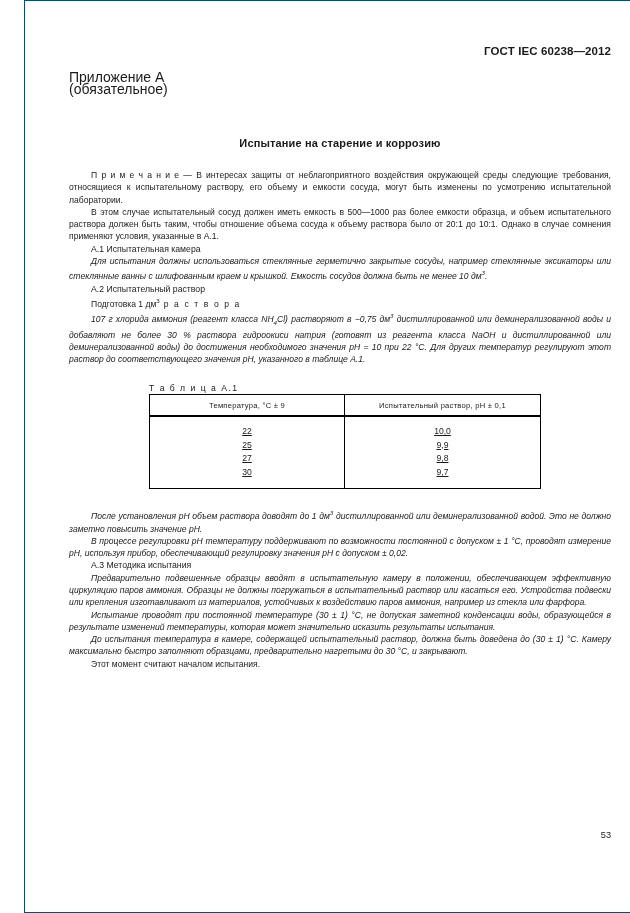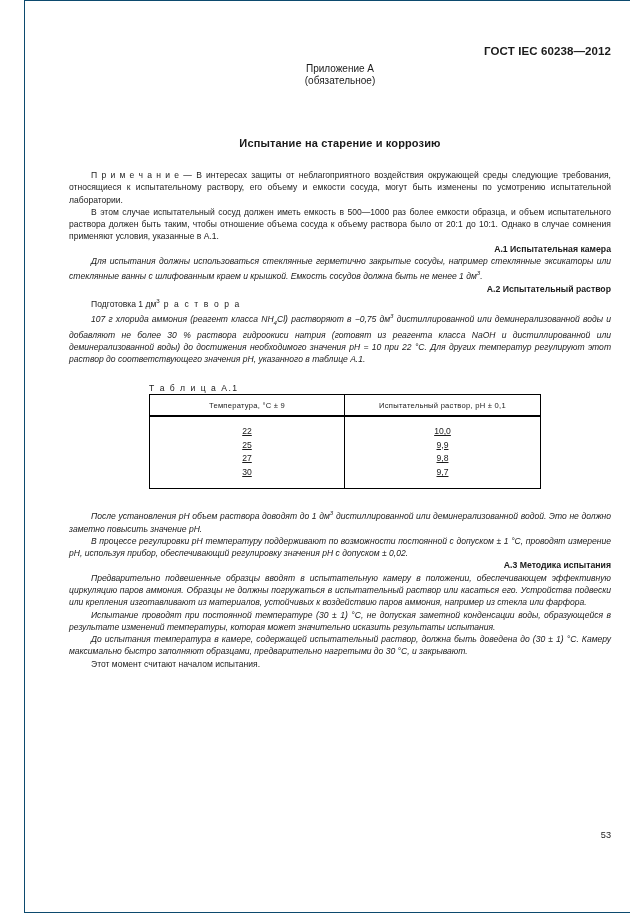--- a/index.html
+++ b/index.html
@@ -34,25 +34,24 @@
     right: 0;
     font-size: 11.5px;
     font-weight: bold;
     letter-spacing: 0.1px;
     white-space: nowrap;
   }
 
   
   .annex-block {
     position: absolute;
-    top: 62px;
+    top: 70px;
     left: 0;
     width: 542px;
-    text-align: center;
-    font-size: 10px;
+    font-size: 14px;
     line-height: 12.2px;
   }
   .annex-block div { white-space: nowrap; }
 
   
   .main-title {
     position: absolute;
     top: 136px;
     left: 0;
     width: 542px;
@@ -75,24 +74,23 @@
     line-height: 12.3px;
     text-align: justify;
     text-justify: inter-word;
     hyphens: manual;
   }
   p.indent { text-indent: 22px; }
   p.italic { font-style: italic; }
   p.head {
     margin: 0;
     font-size: 8.7px;
-    font-weight: bold;
+    font-weight: normal;
     line-height: 12.3px;
     padding-left: 22px;
-    text-align: right;
   }
   p.sub {
     margin: 0;
     font-size: 8.55px;
     line-height: 12.3px;
     padding-left: 22px;
   }
   .spaced { letter-spacing: 1.6px; }
   sub, sup { font-size: 6.2px; }
   sup { vertical-align: super; }
@@ -155,21 +153,21 @@
     <div class="main-title">Испытание на старение и коррозию</div>
 
     <div class="body-flow">
 
       <p class="para indent">П р и м е ч а н и е — В интересах защиты от неблагоприятного воздействия окружающей среды следующие требования, относящиеся к испытательному раствору, его объему и емкости сосуда, могут быть изменены по усмотрению испытательной лаборатории.</p>
 
       <p class="para indent">В этом случае испытательный сосуд должен иметь емкость в 500—1000 раз более емкости образца, и объем испытательного раствора должен быть таким,  чтобы отношение объема сосуда к объему раствора было от 20:1 до 10:1. Однако в случае сомнения применяют условия, указанные в А.1.</p>
 
       <p class="head">А.1 Испытательная камера</p>
 
-      <p class="para indent italic"><span>Для испытания должны использоваться стеклянные герметично закрытые сосуды, например стеклянные эксикаторы или стеклянные ванны с шлифованным краем и крышкой. Емкость сосудов должна быть не менее 1 дм</span><sup>3</sup><span>.</span></p>
+      <p class="para indent italic"><span>Для испытания должны использоваться стеклянные герметично закрытые сосуды, например стеклянные эксикаторы или стеклянные ванны с шлифованным краем и крышкой. Емкость сосудов должна быть не менее 10 дм</span><sup>3</sup><span>.</span></p>
 
 
       <p class="head">А.2 Испытательный раствор</p>
 
       <p class="sub"><span>Подготовка 1 дм</span><sup>3</sup><span class="spaced"> р а с т в о р а</span></p>
 
       <p class="para indent italic"><span>107 г хлорида аммония (реагент класса NH</span><sub>4</sub><span>Cl) растворяют в −0,75 дм</span><sup>3</sup><span> дистиллированной или деминерализованной воды и добавляют не более 30 % раствора гидроокиси натрия (готовят из реагента класса NaOH и дистиллированной или деминерализованной воды) до достижения  необходимого  значения рН = 10 при 22 °С. Для других температур регулируют этот раствор до соответствующего значения рН, указанного в таблице А.1.</span></p>
 
       <div style="height:16px"></div>
 

